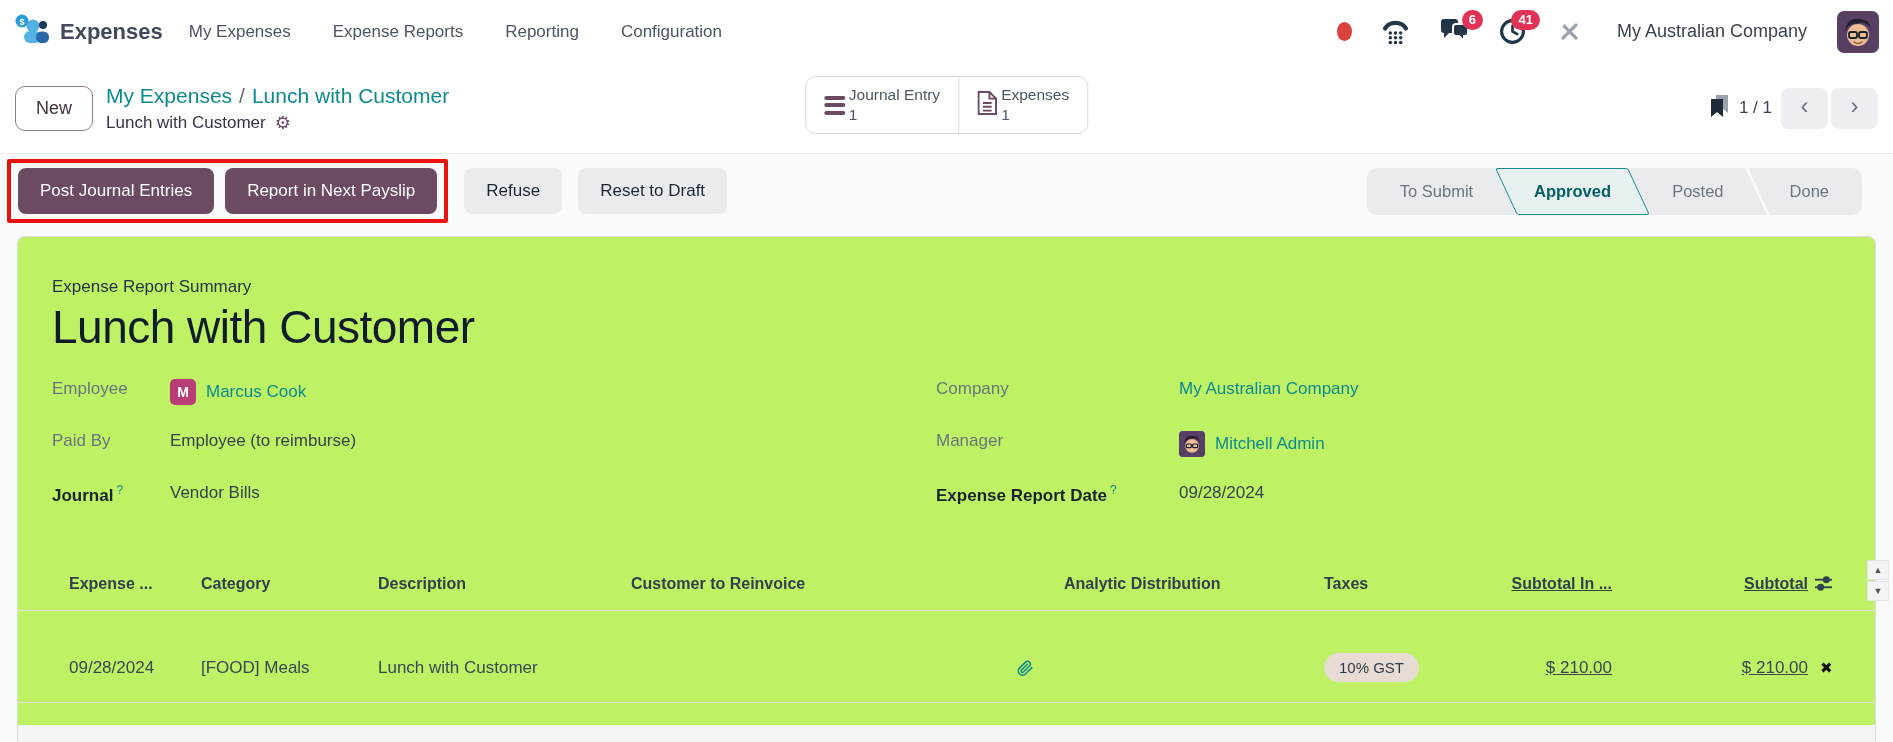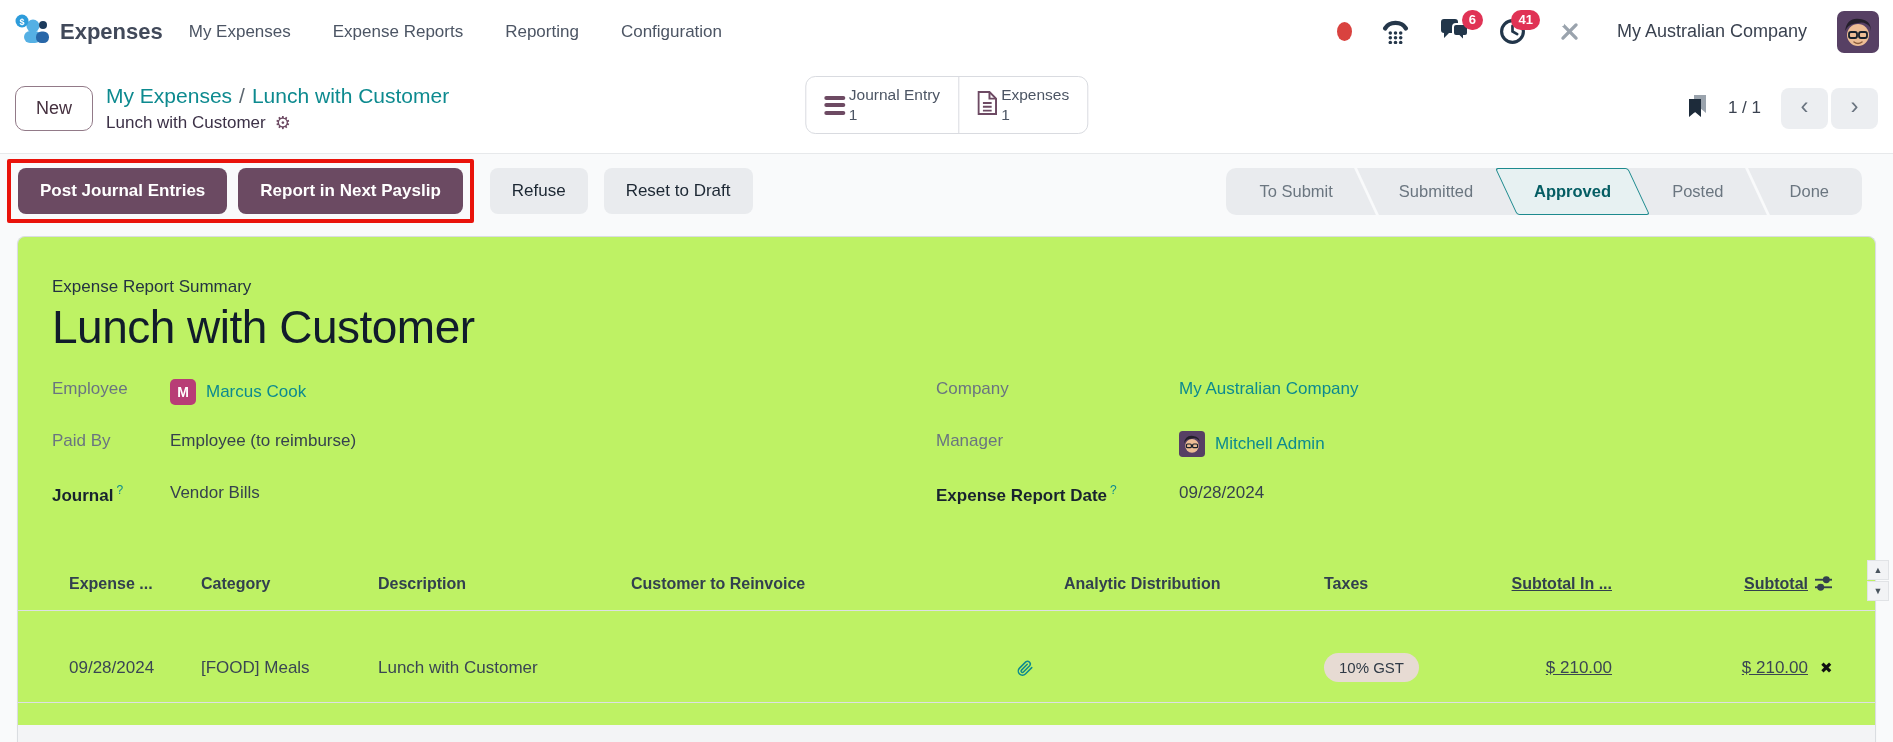--- a/index.html
+++ b/index.html
@@ -31,34 +31,34 @@
   .bc1 .bc-sep { color:#5c666f; padding:0 7px; }
   .bc2 { font-size:17px; color:#3c3147; display:flex; align-items:center; gap:9px; }
   .gear { color:#6d4a63; font-size:18px; line-height:1; cursor:pointer; }
   .stat-group { position:absolute; left:50%; transform:translateX(-50%); top:13px;
     display:flex; border:1px solid #d9dbe0; border-radius:10px; background:#fff; }
   .stat-btn { display:flex; align-items:center; gap:4px; padding:8px 18px; cursor:pointer; }
   .stat-btn + .stat-btn { border-left:1px solid #d9dbe0; }
   .stat-txt { font-size:15.5px; color:#4c5564; line-height:1.3; text-align:left; }
   .ham { display:flex; flex-direction:column; gap:3.5px; }
   .ham i { display:block; width:21px; height:4px; border-radius:2px; background:#6d4a63; }
-  .cp-right { margin-left:auto; display:flex; align-items:center; gap:20px; }
+  .cp-right { margin-left:auto; display:flex; align-items:center; gap:9px; }
   .pager-count { font-size:17px; color:#3a4250; white-space:nowrap; }
   .pager-btns { display:flex; gap:3px; }
   .pbtn { width:47px; height:41px; background:#eceef1; border-radius:8px; border:none;
     color:#6a7480; font-size:24px; display:flex; align-items:center; justify-content:center; cursor:pointer; }
   .pbtn.prev::before { content:'‹'; margin-top:-4px; }
   .pbtn.next::before { content:'›'; margin-top:-4px; }
 
   
   .actionbar { height:74px; display:flex; align-items:center; padding:0 15px; gap:16px;
     background:#f9fafb; flex:0 0 auto; }
   .red-annot { border:4px solid #e9130b; border-radius:2px; padding:5px 7px; display:flex; gap:11px; margin-left:-8px; }
   .btn { height:46px; border:none; border-radius:8px; font-size:17px; cursor:pointer; white-space:nowrap; }
-  .btn-primary { background:#6b4a62; color:#fff; font-weight:700; padding:0 22px; }
+  .btn-primary { background:#6b4a62; color:#fff; font-weight:400; padding:0 22px; }
   .btn-secondary { background:#e9ebee; color:#1c2733; padding:0 22px; }
   .statusbar { margin-left:auto; display:flex; height:47px; background:#e9ebee; border-radius:10px;
     font-size:16.5px; color:#6b7680; align-items:stretch; margin-right:16px; }
   .sb-step { padding:0 33px; display:flex; align-items:center; position:relative; cursor:pointer; white-space:nowrap; }
   .sb-step.sep::before { content:''; position:absolute; left:-1px; top:0; bottom:0; width:3px;
     background:#f9fafb; transform:skewX(25deg); }
   .sb-step.active { background:#e7f1f2; border:1.5px solid #1d8a8e; border-radius:3px;
     transform:skewX(25deg); color:#045d63; font-weight:600; z-index:2; padding:0 27px; }
   .sb-step.active > span { transform:skewX(-25deg); display:block; }
 
@@ -248,23 +248,20 @@
     <button class="btn btn-primary">Post Journal Entries</button>
     <button class="btn btn-primary">Report in Next Payslip</button>
   </div>
   <button class="btn btn-secondary">Refuse</button>
   <button class="btn btn-secondary">Reset to Draft</button>
 
   <div class="statusbar">
     <div class="sb-step">
         <span>To Submit</span>
       </div>
-    <div class="sb-step sep">
-        <span>Submitted</span>
-      </div>
     <div class="sb-step active">
         <span>Approved</span>
       </div>
     <div class="sb-step">
         <span>Posted</span>
       </div>
     <div class="sb-step sep">
         <span>Done</span>
       </div>
   </div>

